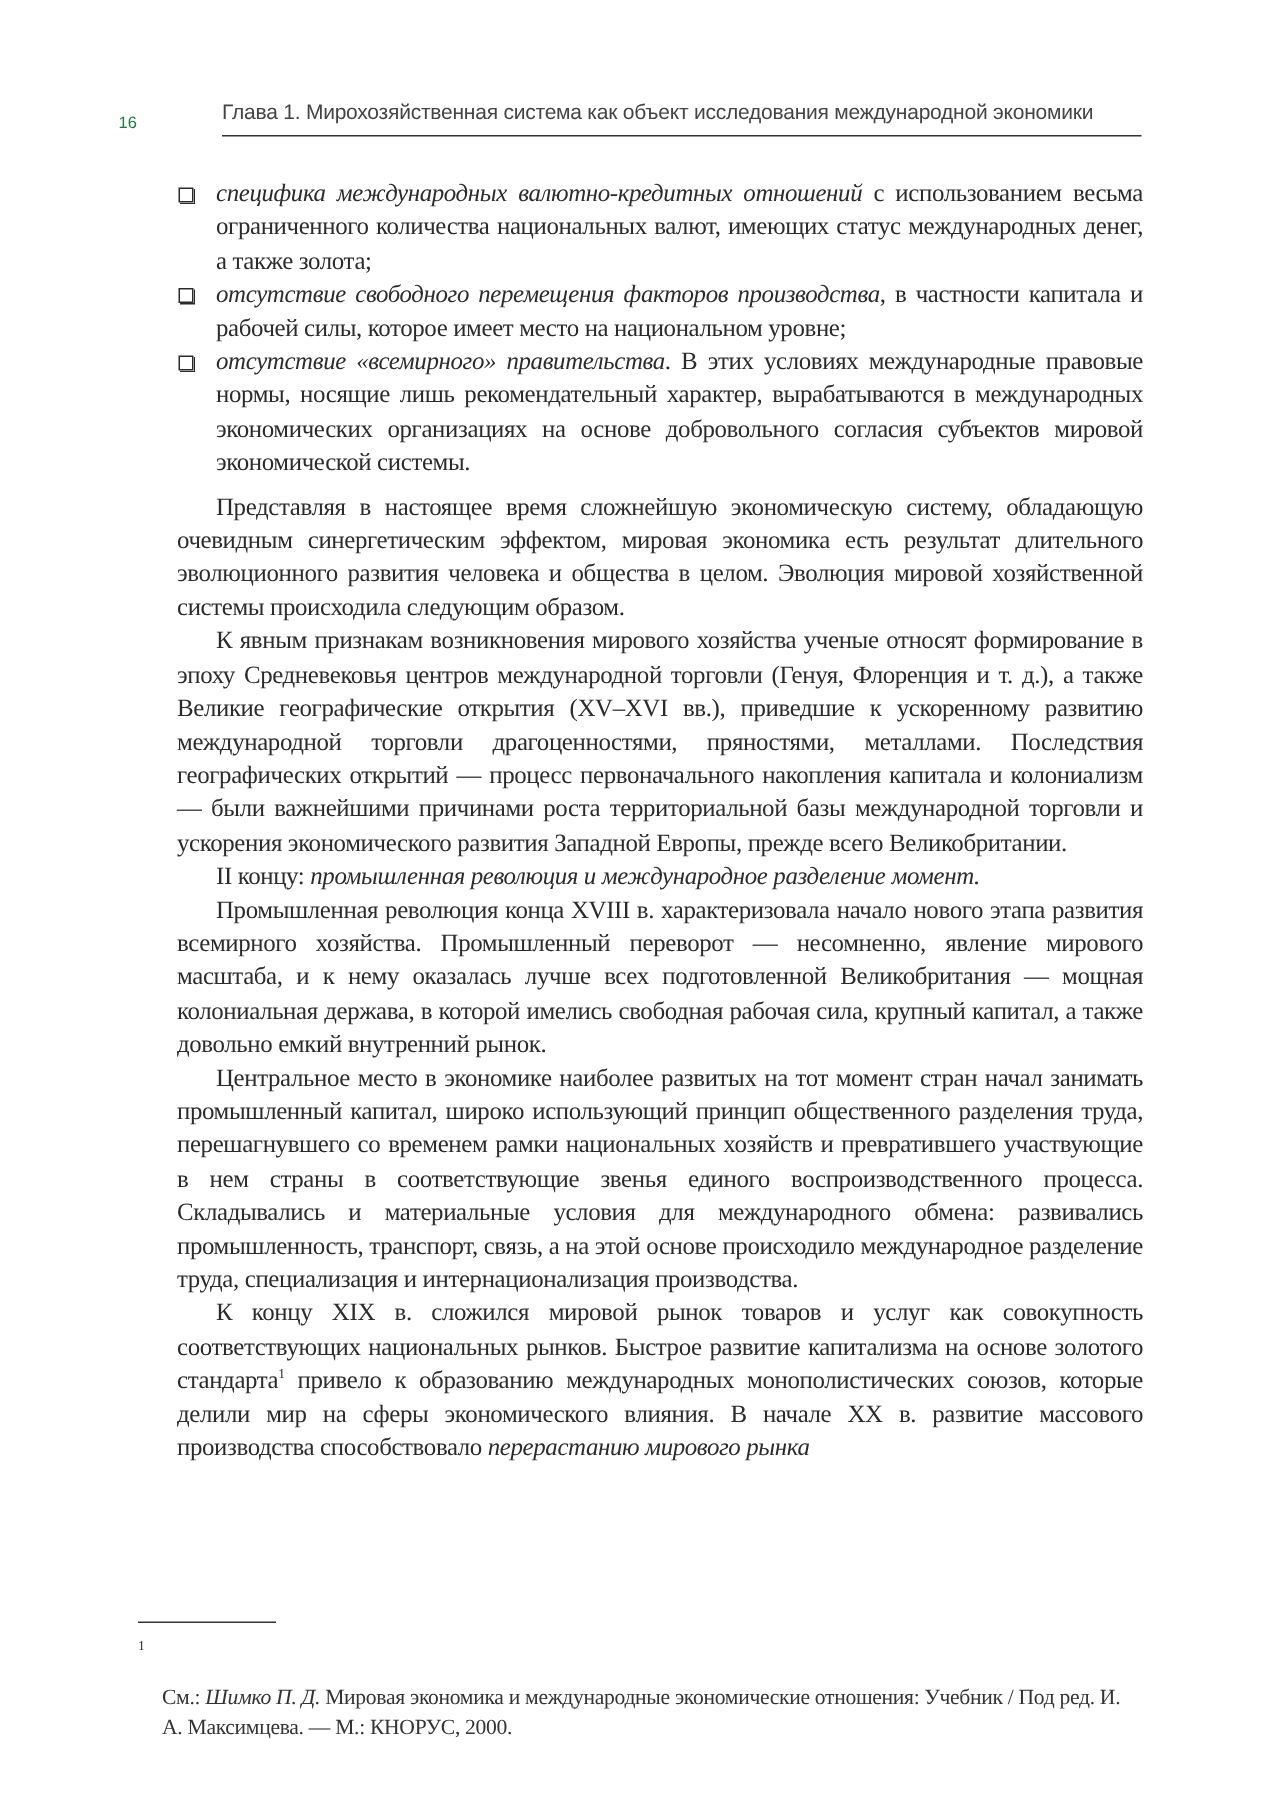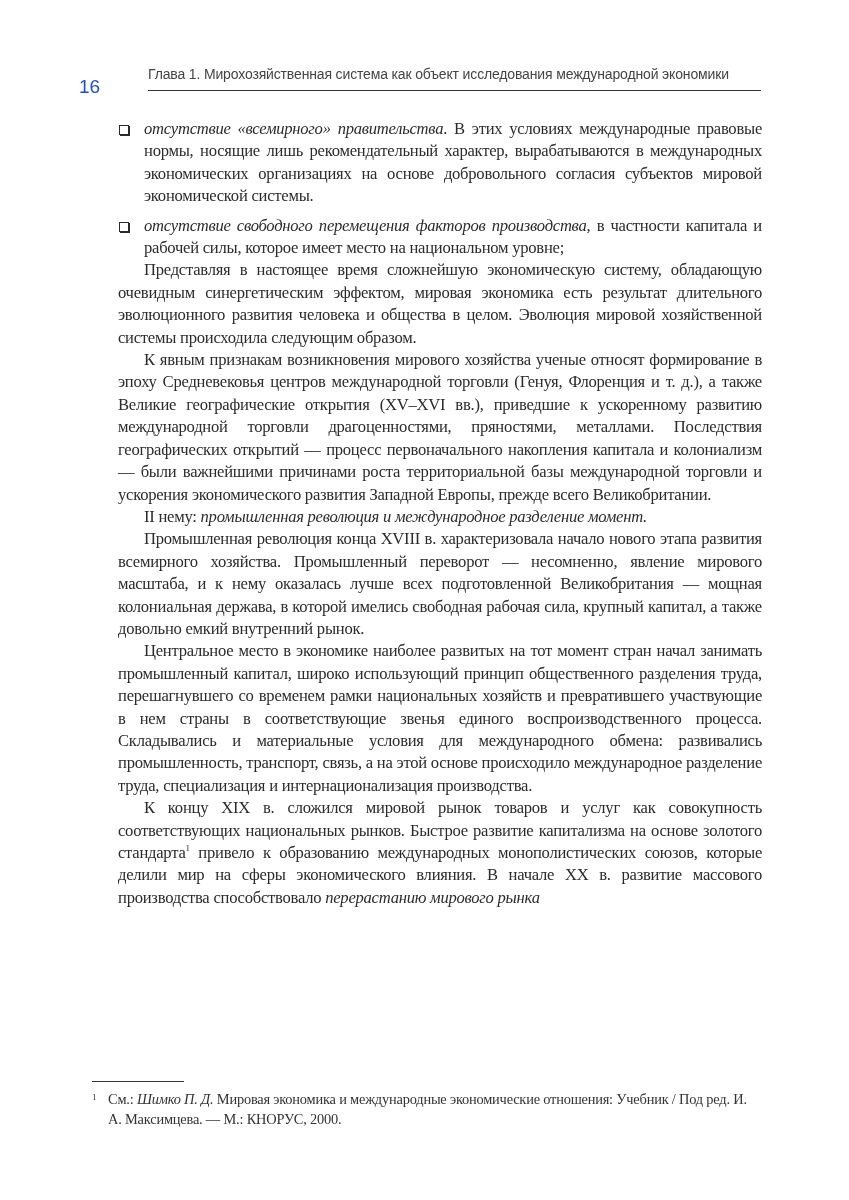--- a/index.html
+++ b/index.html
@@ -1,55 +1,59 @@
 <!DOCTYPE html>
 <html><head>
   <meta charset="utf-8">
   <style>
     html, body { margin: 0; padding: 0; background: #ffffff; }
     body { width: 849px; height: 1200px; position: relative; overflow: hidden; color: #2b2b2b; }
-    .page-number { position: absolute; left: 79px; top: 76px; font-family: "Liberation Sans", sans-serif; font-size: 19px; color: #1d4ed8; }
+    .page-number { position: absolute; left: 79px; top: 76px; font-family: "Liberation Sans", sans-serif; font-size: 11px; color: #15803d; }
     .running-head { position: absolute; left: 148px; top: 66px; width: 613px; font-family: "Liberation Sans", sans-serif; font-size: 14px; color: #444; white-space: nowrap; letter-spacing: -0.15px; }
     .head-rule { position: absolute; left: 148px; top: 90px; width: 613px; height: 1px; background: #333; }
     .body { position: absolute; left: 118px; top: 118px; width: 644px; font-family: "Liberation Serif", serif; font-size: 16.6px; line-height: 22.4px; text-align: justify; letter-spacing: -0.25px; }
     .bullet { position: relative; padding-left: 26px; }
     .bullet .box { position: absolute; left: 1px; top: 7px; width: 8px; height: 8px; border: 1.3px solid #2b2b2b; box-shadow: 1px 1px 0 #2b2b2b; }
     .para { text-indent: 26px; }
     .stage { text-indent: 26px; }
     em { font-style: italic; }
     sup { font-size: 9px; line-height: 0; vertical-align: super; }
     p { margin: 0; }
     .fn-rule { position: absolute; left: 92px; top: 1081px; width: 92px; height: 1px; background: #333; }
     .footnote { position: absolute; left: 92px; top: 1089px; width: 670px; font-family: "Liberation Serif", serif; font-size: 14.4px; line-height: 20px; letter-spacing: -0.2px; color: #333; }
     .footnote .num { position: absolute; left: 0; top: -2px; font-size: 9px; }
-    .footnote .fn-text { padding-left: 16px; display: block; }
+    .footnote .fn-text { padding-left: 16px; display: block; margin-top: 33px; }
   </style>
 </head>
 <body>
 
 <div class="page-number">16</div>
 <div class="running-head">Глава 1. Мирохозяйственная система как объект исследования международной экономики</div>
 <div class="head-rule"></div>
 
 <div class="body">
-  <p class="bullet" style="margin-bottom:7px;">
+  <p class="bullet">
     <span class="box"></span>
-    <em>отсутствие «всемирного» правительства</em><span>. В этих условиях международные правовые нормы, носящие лишь рекомендательный характер, вырабатываются в международных экономических организациях на основе добровольного согласия субъектов мировой экономической системы.</span>
+    <em>специфика международных валютно-кредитных отношений</em><span> с использованием весьма ограниченного количества национальных валют, имеющих статус международных денег, а также золота;</span>
   </p>
   <p class="bullet">
     <span class="box"></span>
     <em>отсутствие свободного перемещения факторов производства</em><span>, в частности капитала и рабочей силы, которое имеет место на национальном уровне;</span>
+  </p>
+  <p class="bullet" style="margin-bottom:7px;">
+    <span class="box"></span>
+    <em>отсутствие «всемирного» правительства</em><span>. В этих условиях международные правовые нормы, носящие лишь рекомендательный характер, вырабатываются в международных экономических организациях на основе добровольного согласия субъектов мировой экономической системы.</span>
   </p>
 
   <p class="para">Представляя в настоящее время сложнейшую экономическую систему, обладающую очевидным синергетическим эффектом, мировая экономика есть результат длительного эволюционного развития человека и общества в целом. Эволюция мировой хозяйственной системы происходила следующим образом.</p>
 
   <p class="para">К явным признакам возникновения мирового хозяйства ученые относят формирование в эпоху Средневековья центров международной торговли (Генуя, Флоренция и т. д.), а также Великие географические открытия (XV–XVI вв.), приведшие к ускоренному развитию международной торговли драгоценностями, пряностями, металлами. Последствия географических открытий — процесс первоначального накопления капитала и колониализм — были важнейшими причинами роста территориальной базы международной торговли и ускорения экономического развития Западной Европы, прежде всего Великобритании.</p>
 
   <p class="stage">
-    <span>II нему: </span><em>промышленная революция и международное разделение момент.</em>
+    <span>II концу: </span><em>промышленная революция и международное разделение момент.</em>
   </p>
   <p class="para">Промышленная революция конца XVIII в. характеризовала начало нового этапа развития всемирного хозяйства. Промышленный переворот — несомненно, явление мирового масштаба, и к нему оказалась лучше всех подготовленной Великобритания — мощная колониальная держава, в которой имелись свободная рабочая сила, крупный капитал, а также довольно емкий внутренний рынок.</p>
   <p class="para">Центральное место в экономике наиболее развитых на тот момент стран начал занимать промышленный капитал, широко использующий принцип общественного разделения труда, перешагнувшего со временем рамки национальных хозяйств и превратившего участвующие в нем страны в соответствующие звенья единого воспроизводственного процесса. Складывались и материальные условия для международного обмена: развивались промышленность, транспорт, связь, а на этой основе происходило международное разделение труда, специализация и интернационализация производства.</p>
 
   <p class="para">
     <span>К концу XIX в. сложился мировой рынок товаров и услуг как совокупность соответствующих национальных рынков. Быстрое развитие капитализма на основе золотого стандарта</span><sup>1</sup><span> привело к образованию международных монополистических союзов, которые делили мир на сферы экономического влияния. В начале XX в. развитие массового производства способствовало </span><em>перерастанию мирового рынка</em>
   </p>
 </div>
 
 <div class="fn-rule"></div>

